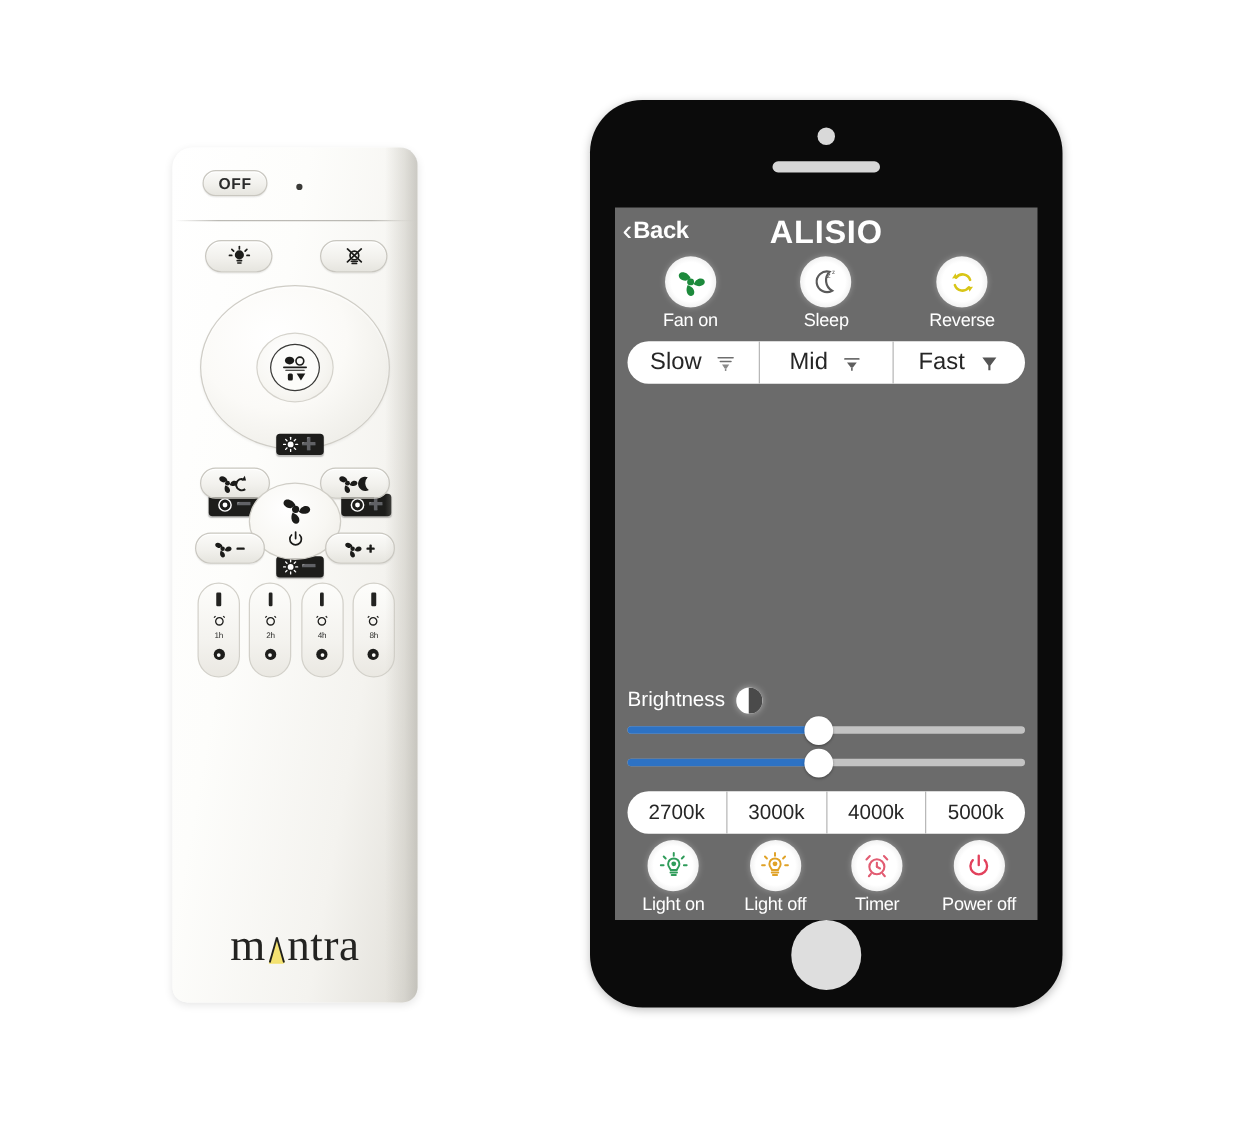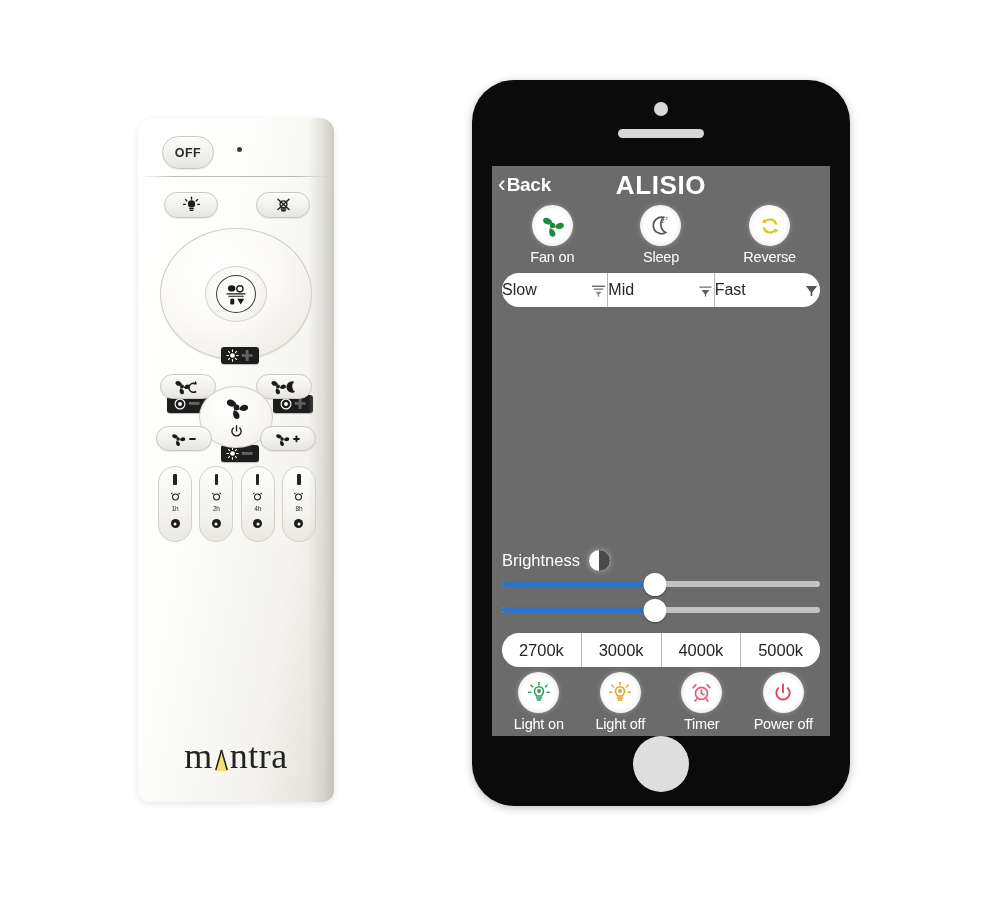--- a/index.html
+++ b/index.html
@@ -53,21 +53,21 @@
     background: linear-gradient(180deg, #fbfbf9 0%, #f2f1ed 55%, #e6e5df 100%);
     border: 1px solid #c9c7c0;
     box-shadow: inset 0 1px 0 rgba(255,255,255,.9), 0 1px 1px rgba(0,0,0,.07);
     display: flex;
     align-items: center;
     justify-content: center;
     box-sizing: border-box;
   }
   .btn-off {
     left: 24px; top: 18px;
-    width: 52px; height: 33px;
+    width: 52px; height: 21px;
   }
   .btn-off .lbl {
     font-size: 12.5px;
     font-weight: bold;
     letter-spacing: .5px;
     color: #2b2b2b;
     font-family: "Liberation Sans", sans-serif;
   }
   .led-dot {
     position: absolute;
@@ -426,25 +426,25 @@
     height: 34px;
     border-radius: 17px;
     background: #ffffff;
     display: flex;
     overflow: hidden;
   }
   .segment {
     flex: 1;
     display: flex;
     align-items: center;
-    justify-content: space-between;
+    justify-content: center;
     gap: 11px;
     border-right: 1px solid #b8b8b8;
     color: #262626;
-    font-size: 16px;
+    font-size: 19px;
   }
   .segment:last-child { border-right: none; }
 
   .kelvin-bar {
     margin: 8px 10px 0 10px;
     height: 34px;
     border-radius: 17px;
     background: #ffffff;
     display: flex;
     overflow: hidden;

